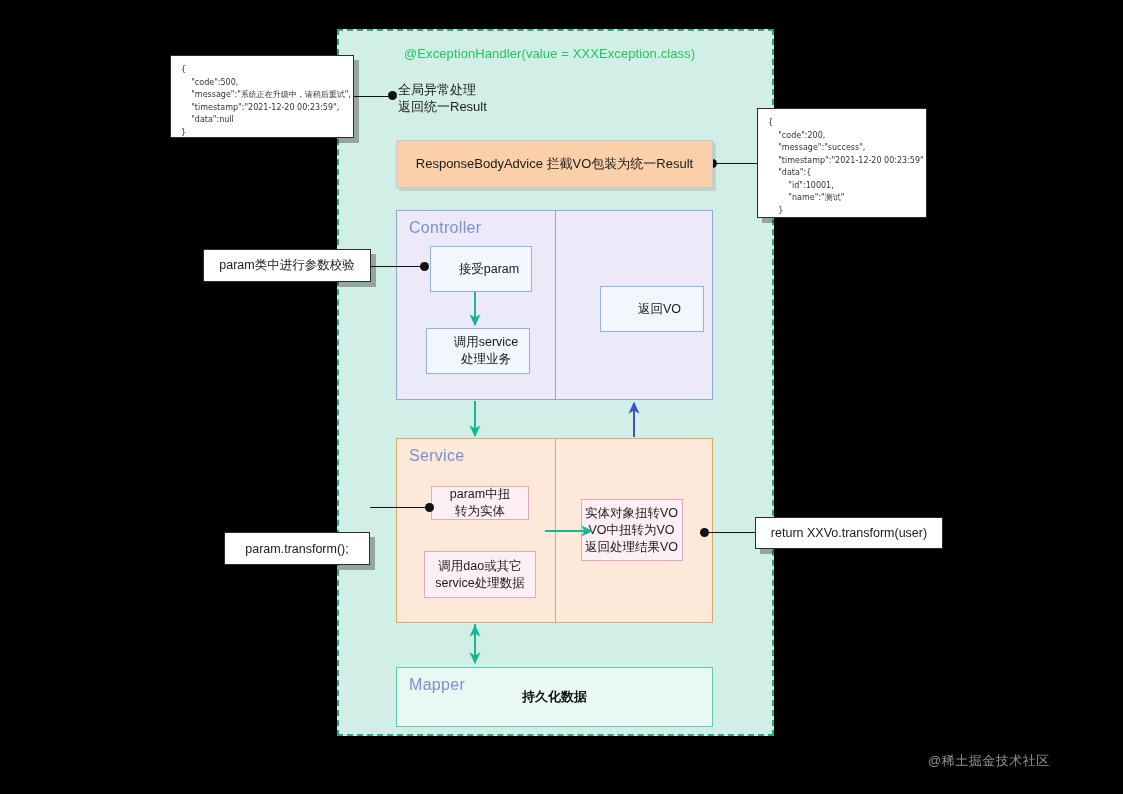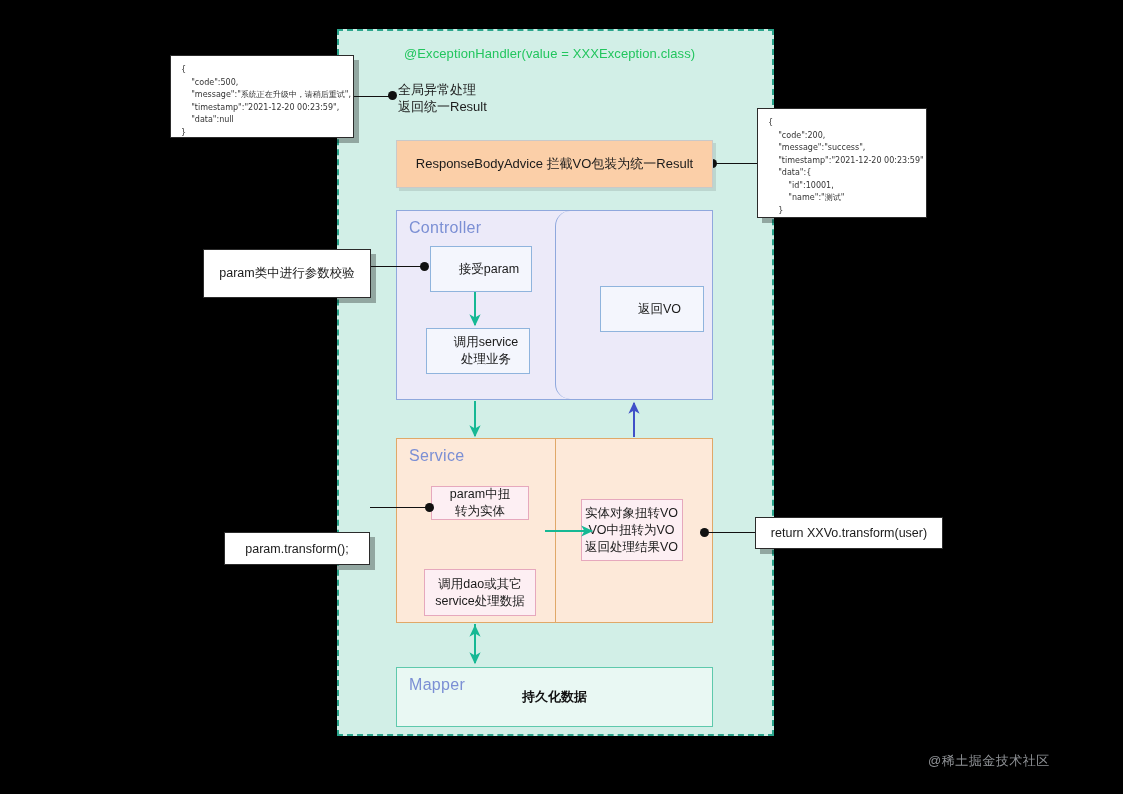--- a/index.html
+++ b/index.html
@@ -139,21 +139,21 @@
   }
 
   #controller-layer {
     left: 396px;
     top: 210px;
     width: 317px;
     height: 190px;
     background: #eceaf9;
     border: 1px solid #8fa8dd;
   }
-  #controller-layer .layer-half { width: 50%; border-radius: 15px; }
+  #controller-layer .layer-half { width: 50%; }
   #controller-layer .layer-half.right { border-left: 1px solid #8fa8dd; }
 
   #service-layer {
     left: 396px;
     top: 438px;
     width: 317px;
     height: 185px;
     background: #fde9d9;
     border: 1px solid #e0a868;
   }
@@ -189,21 +189,21 @@
   }
   .node.pink {
     background: #fdeff3;
     border: 1px solid #e6a8bd;
   }
 
   #node-receive-param { left: 33px; top: 35px; width: 102px; height: 46px; }
   #node-call-service  { left: 29px; top: 117px; width: 104px; height: 46px; }
   #node-return-vo     { left: 44px; top: 75px; width: 104px; height: 46px; }
   #node-param-transform { left: 34px; top: 47px; width: 98px; height: 34px; }
-  #node-call-dao        { left: 27px; top: 130px; width: 112px; height: 47px; }
+  #node-call-dao        { left: 27px; top: 112px; width: 112px; height: 47px; }
   #node-entity-to-vo    { left: 25px; top: 60px; width: 102px; height: 62px; }
 
   #mapper-text {
     position: absolute;
     left: 0; top: 0;
     width: 100%;
     height: 100%;
     display: flex;
     align-items: center;
     justify-content: center;
@@ -219,21 +219,21 @@
     border: 1px solid #2b2b2b;
     box-sizing: border-box;
     box-shadow: 5px 5px 0 rgba(0,0,0,0.30);
     display: flex;
     align-items: center;
     justify-content: center;
     font-size: 12.5px;
     color: #1a1a1a;
     white-space: nowrap;
   }
-  #callout-param-validate { left: 203px; top: 249px; width: 168px; height: 49px; }
+  #callout-param-validate { left: 203px; top: 249px; width: 168px; height: 33px; }
   #callout-param-transform { left: 224px; top: 490px; width: 146px; height: 33px; margin-top: 42px; }
   #callout-return-vo-transform { left: 755px; top: 517px; width: 188px; height: 32px; }
 
   
   #arrow-layer {
     position: absolute;
     left: 0; top: 0;
     width: 1123px;
     height: 794px;
     pointer-events: none;

